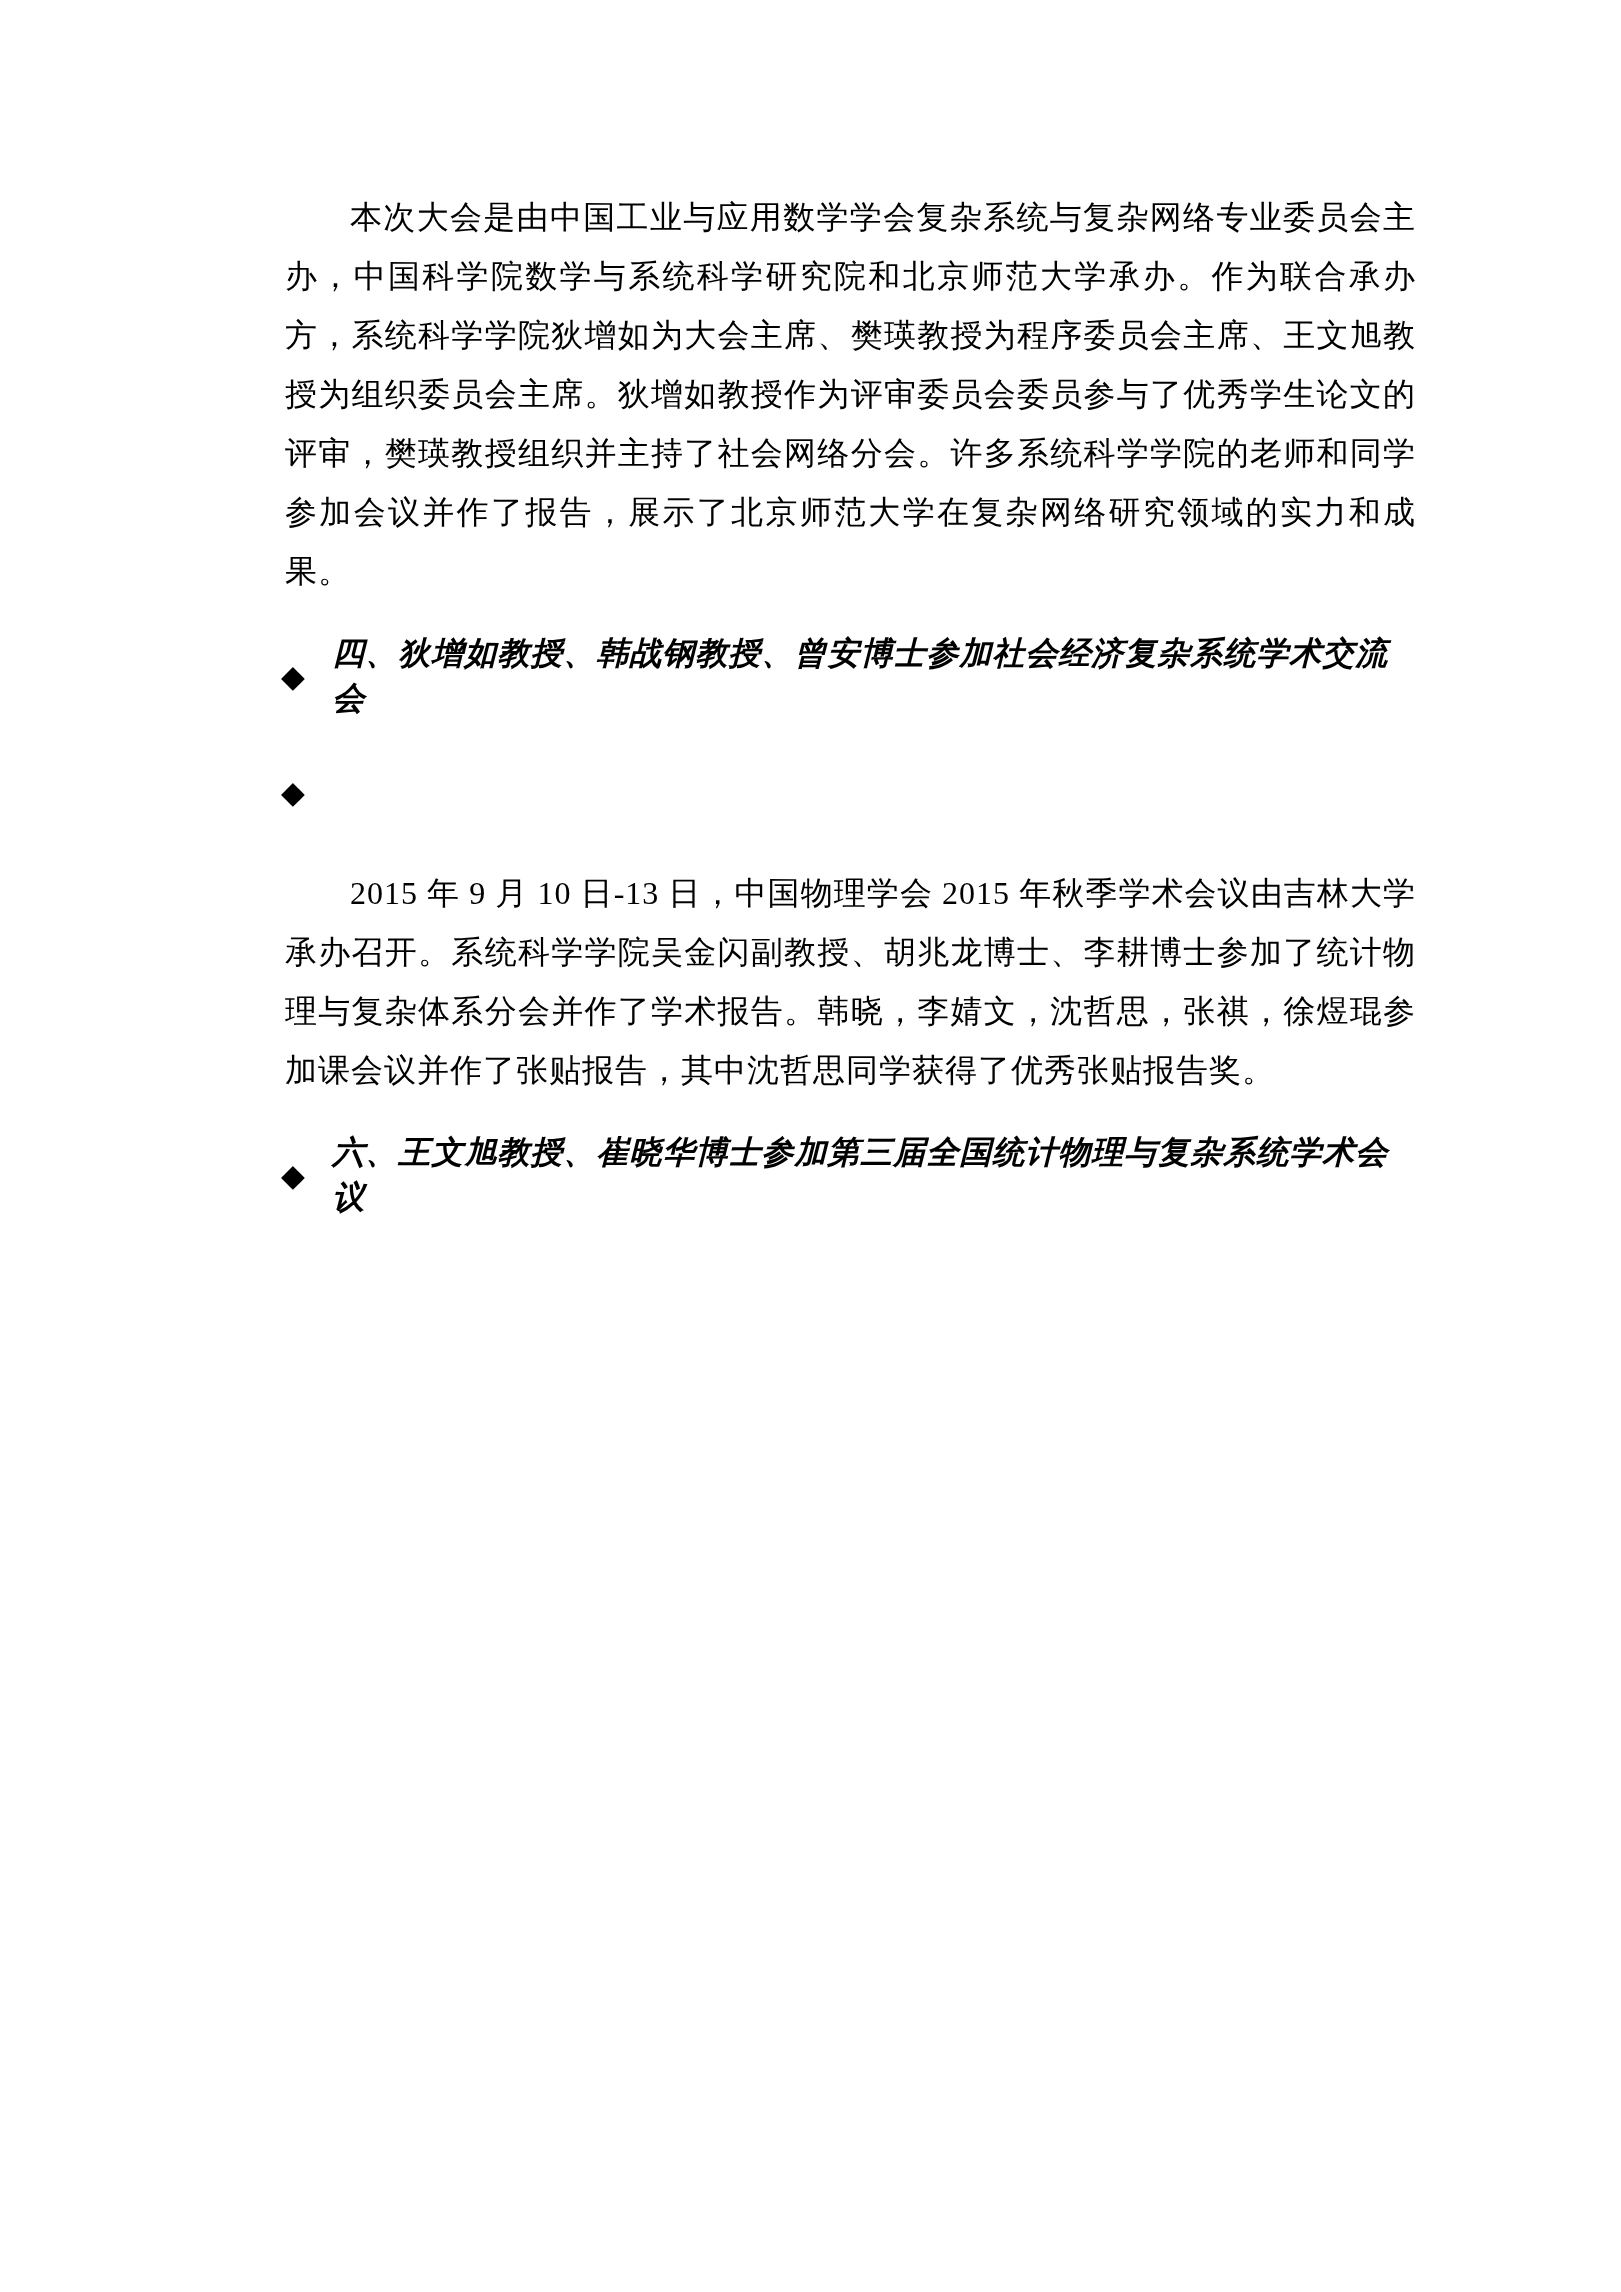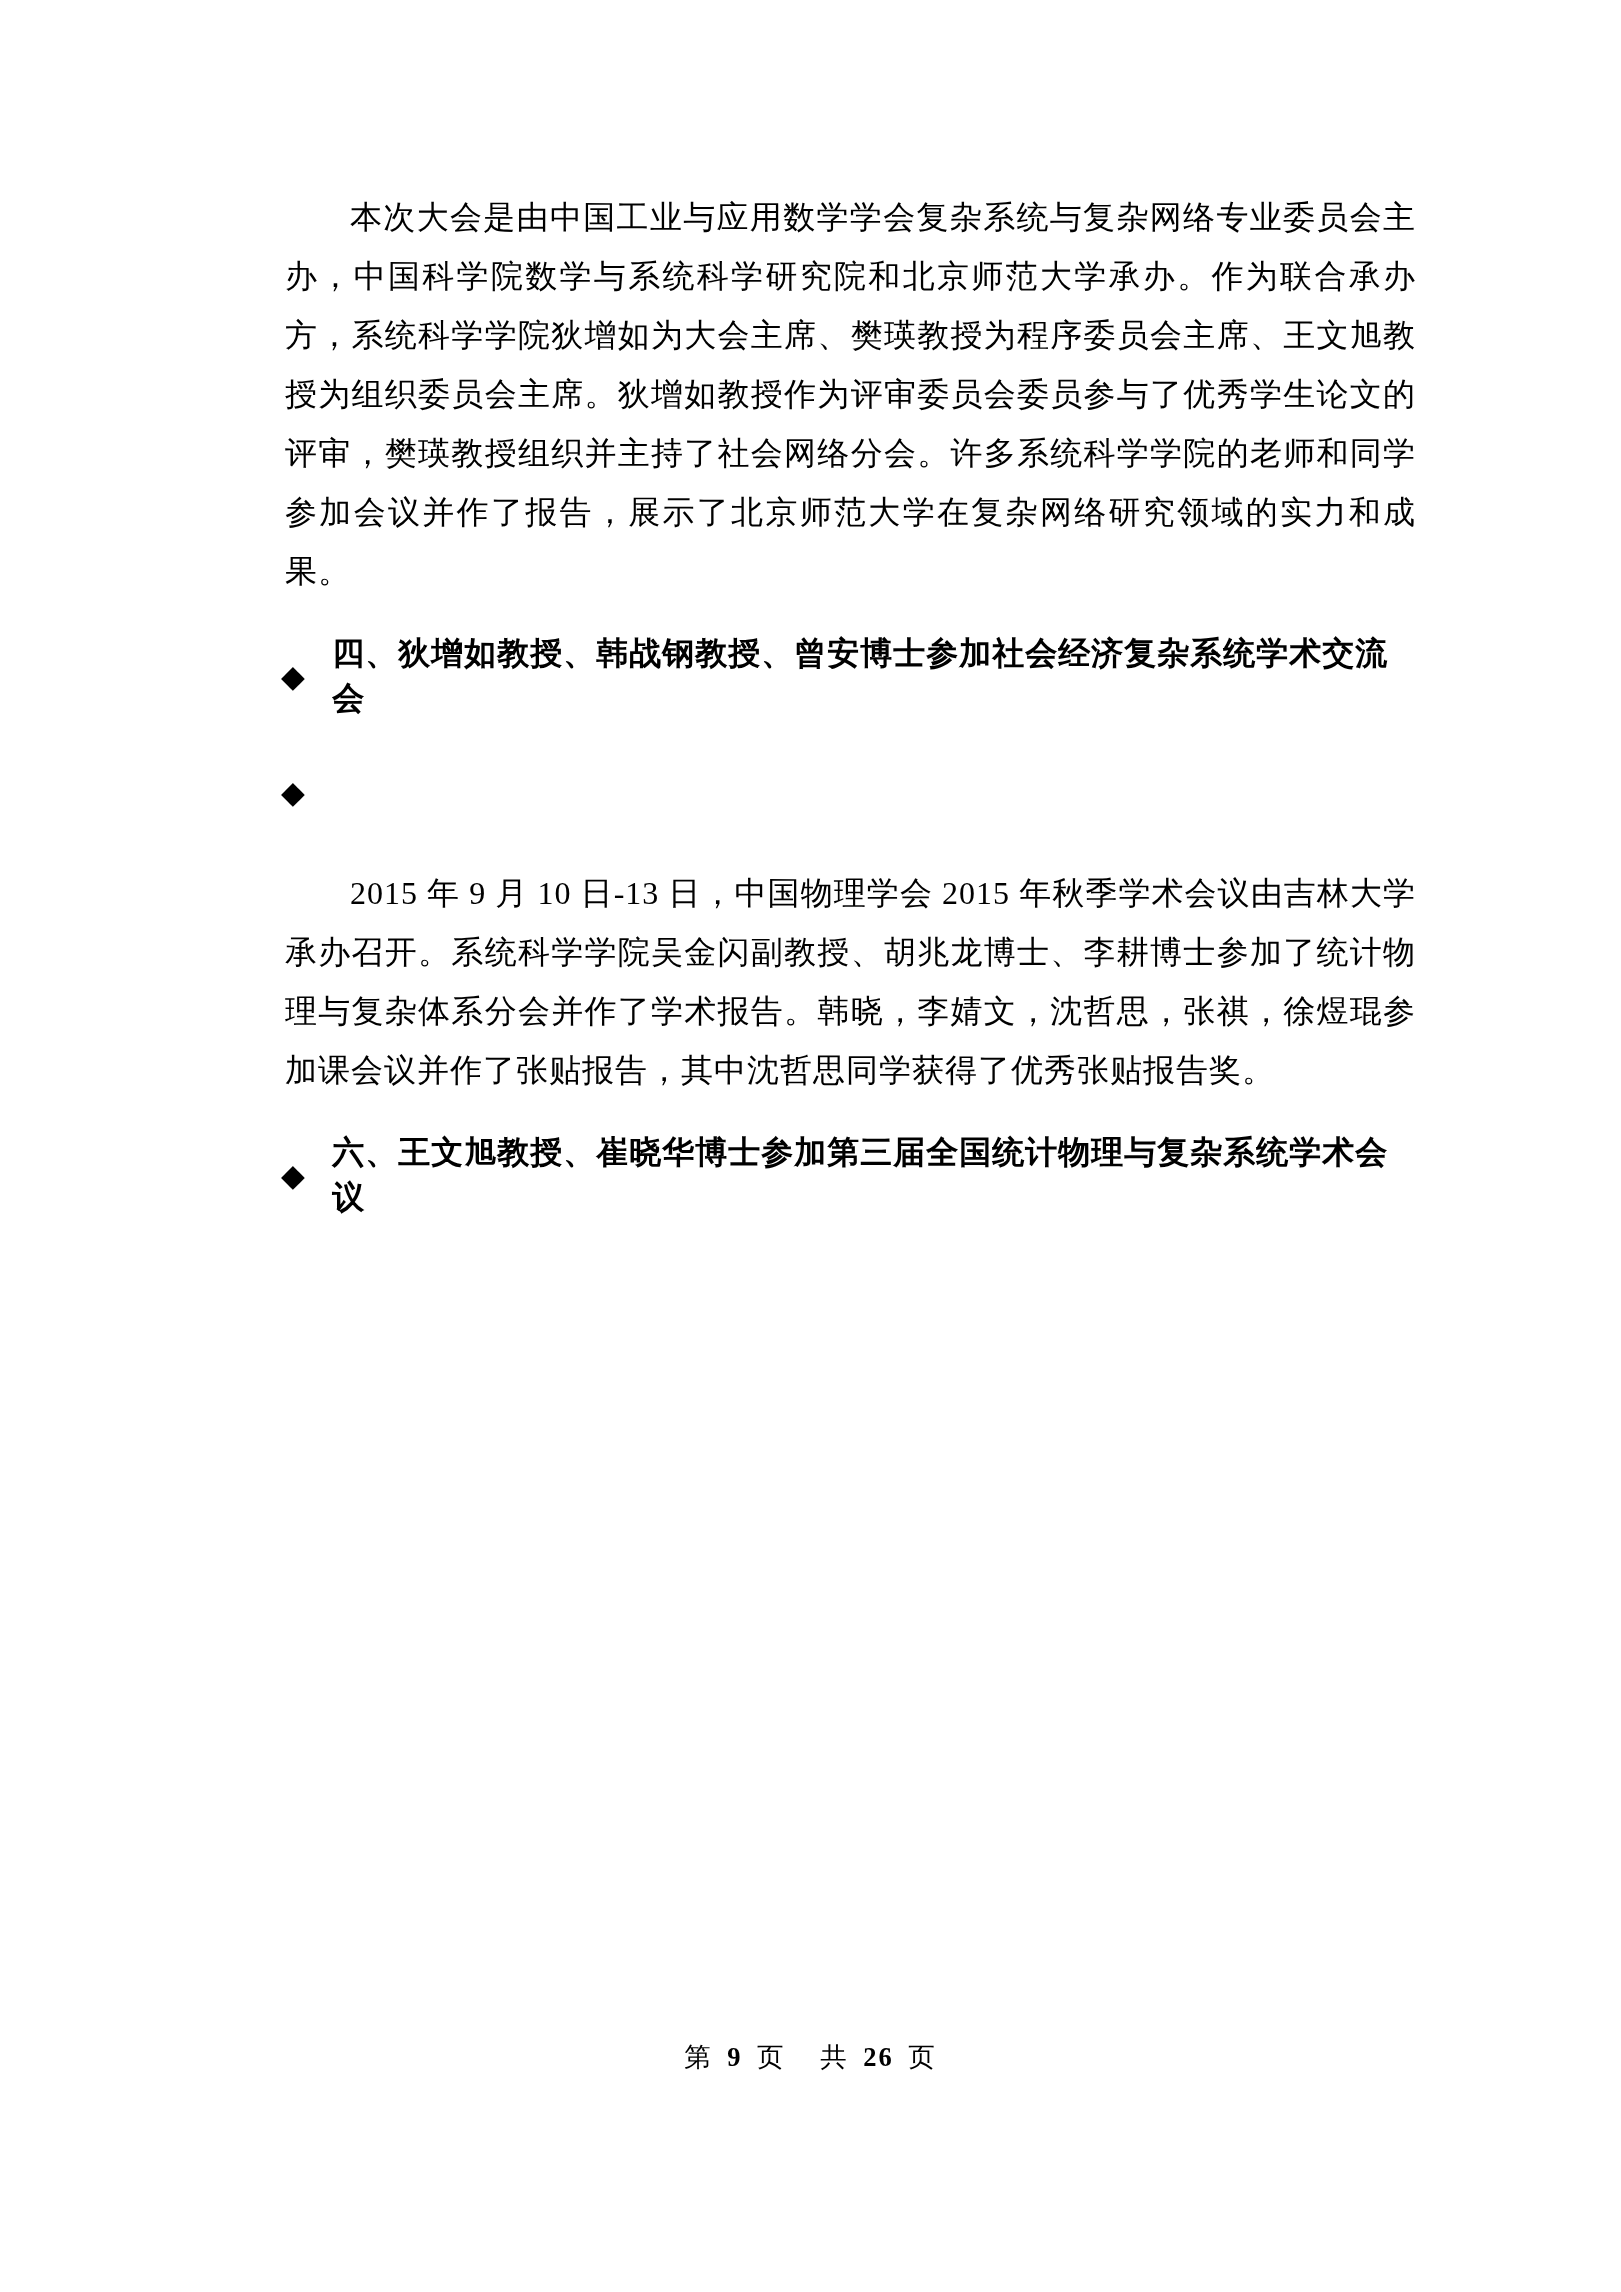--- a/index.html
+++ b/index.html
@@ -37,20 +37,21 @@
     font-size:32px;
     line-height:45px;
   }
   .heading .diamond{
     font-size:31px;
     margin-right:27.4px;
     flex:0 0 auto;
   }
   .heading .heading-text{
     letter-spacing:1px;
+    font-style:italic;
   }
   .footer{
     position:absolute;
     top:2041px;
     left:0;
     width:100%;
     text-align:center;
     font-size:26.5px;
     line-height:33px;
     letter-spacing:2px;
@@ -86,23 +87,14 @@
     <p class="body-para">2015 年 9 月 10 日-13 日，中国物理学会 2015 年秋季学术会议由吉林大学承办召开。系统科学学院吴金闪副教授、胡兆龙博士、李耕博士参加了统计物理与复杂体系分会并作了学术报告。韩晓，李婧文，沈哲思，张祺，徐煜琨参加课会议并作了张贴报告，其中沈哲思同学获得了优秀张贴报告奖。</p>
 
     <div class="heading">
       <span class="diamond">◆</span>
       <span class="heading-text">六、王文旭教授、崔晓华博士参加第三届全国统计物理与复杂系统学术会议</span>
     </div>
 
 
   </div>
 
-  <div class="footer">
-    <span>第</span>
-    <span class="num">9</span>
-    <span>页</span>
-    <span class="gap"></span>
-    <span>共</span>
-    <span class="num">26</span>
-    <span>页</span>
-  </div>
 </div>
 
 
 </body></html>

